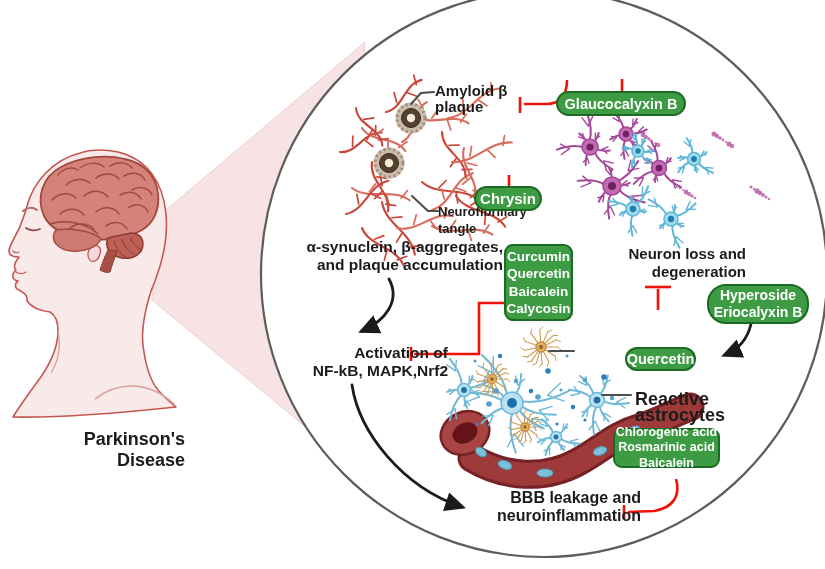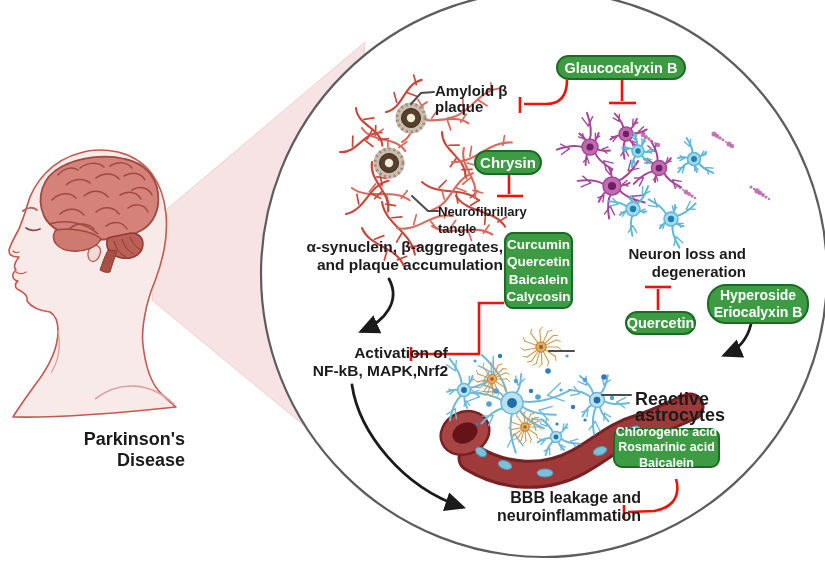--- a/index.html
+++ b/index.html
@@ -4,21 +4,21 @@
 <style>
   html,body{margin:0;padding:0;background:#fff;}
   .stage{position:relative;width:825px;height:569px;background:#ffffff;overflow:hidden;
          font-family:"Liberation Sans",sans-serif;}
   .stage svg.art{position:absolute;left:0;top:0;}
   .lbl{position:absolute;color:#1b1b1b;font-weight:bold;white-space:nowrap;}
   .lbl.center{text-align:right;}
   .pill,.cbox{position:absolute;background:var(--green,#3d9b43);border:2px solid var(--greenb,#1c6b22);
         color:#fff;font-weight:bold;box-sizing:border-box;display:flex;align-items:center;
         justify-content:center;text-align:center;}
-  .pill{border-radius:14px;}
+  .pill{border-radius:14px;margin-top:36px;}
   .cbox{border-radius:9px;flex-direction:column;}
 </style>
 </head>
 <body>
 
 <div class="stage">
 
 <svg class="art" width="825" height="569" viewBox="0 0 825 569">
   <defs>
     <marker id="ah" markerWidth="8" markerHeight="8" refX="6" refY="3.5" orient="auto">
@@ -648,21 +648,21 @@
 
 <div class="lbl center" style="left:461px;top:489px;width:180px;font-size:16px;line-height:18px">
   <div>BBB leakage and</div>
   <div>neuroinflammation</div>
 </div>
 
 <div class="pill" style="left:556px;top:55px;width:130px;height:25px;font-size:14.5px">Glaucocalyxin B</div>
 
 <div class="pill" style="left:474px;top:150px;width:68px;height:25px;font-size:15px">Chrysin</div>
 
-<div class="cbox" style="left:504px;top:232px;width:69px;height:77px;font-size:13.5px;line-height:17.5px">
+<div class="cbox" style="left:504px;top:244px;width:69px;height:77px;font-size:13.5px;line-height:17.5px">
   <div>Curcumin</div>
   <div>Quercetin</div>
   <div>Baicalein</div>
   <div>Calycosin</div>
 </div>
 
 <div class="pill" style="left:625px;top:311px;width:71px;height:24px;font-size:14.5px">Quercetin</div>
 
 <div class="cbox" style="left:707px;top:284px;width:102px;height:40px;font-size:14px;line-height:17px;border-radius:19px">
   <div>Hyperoside</div>

